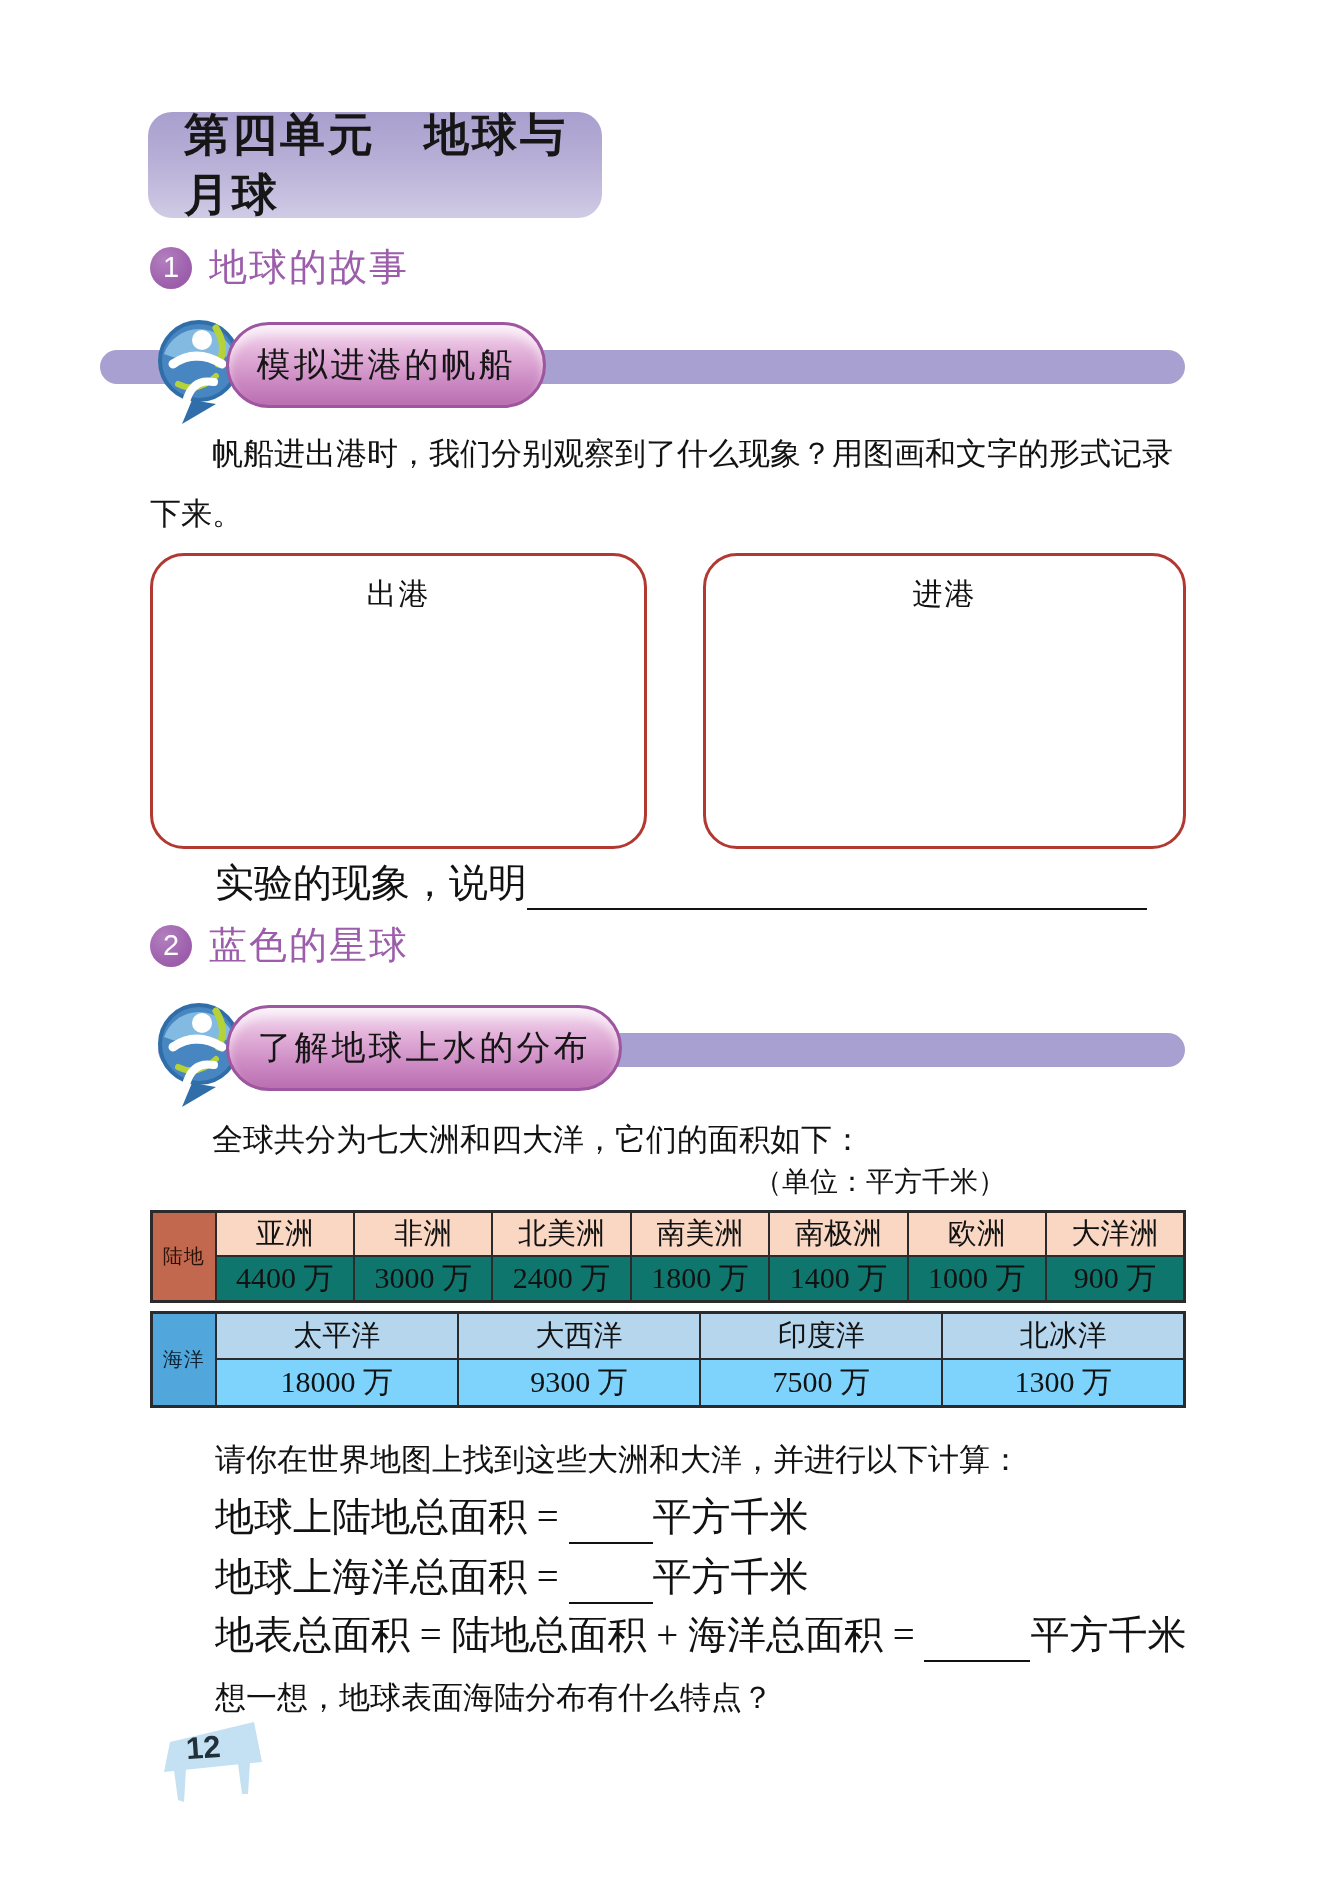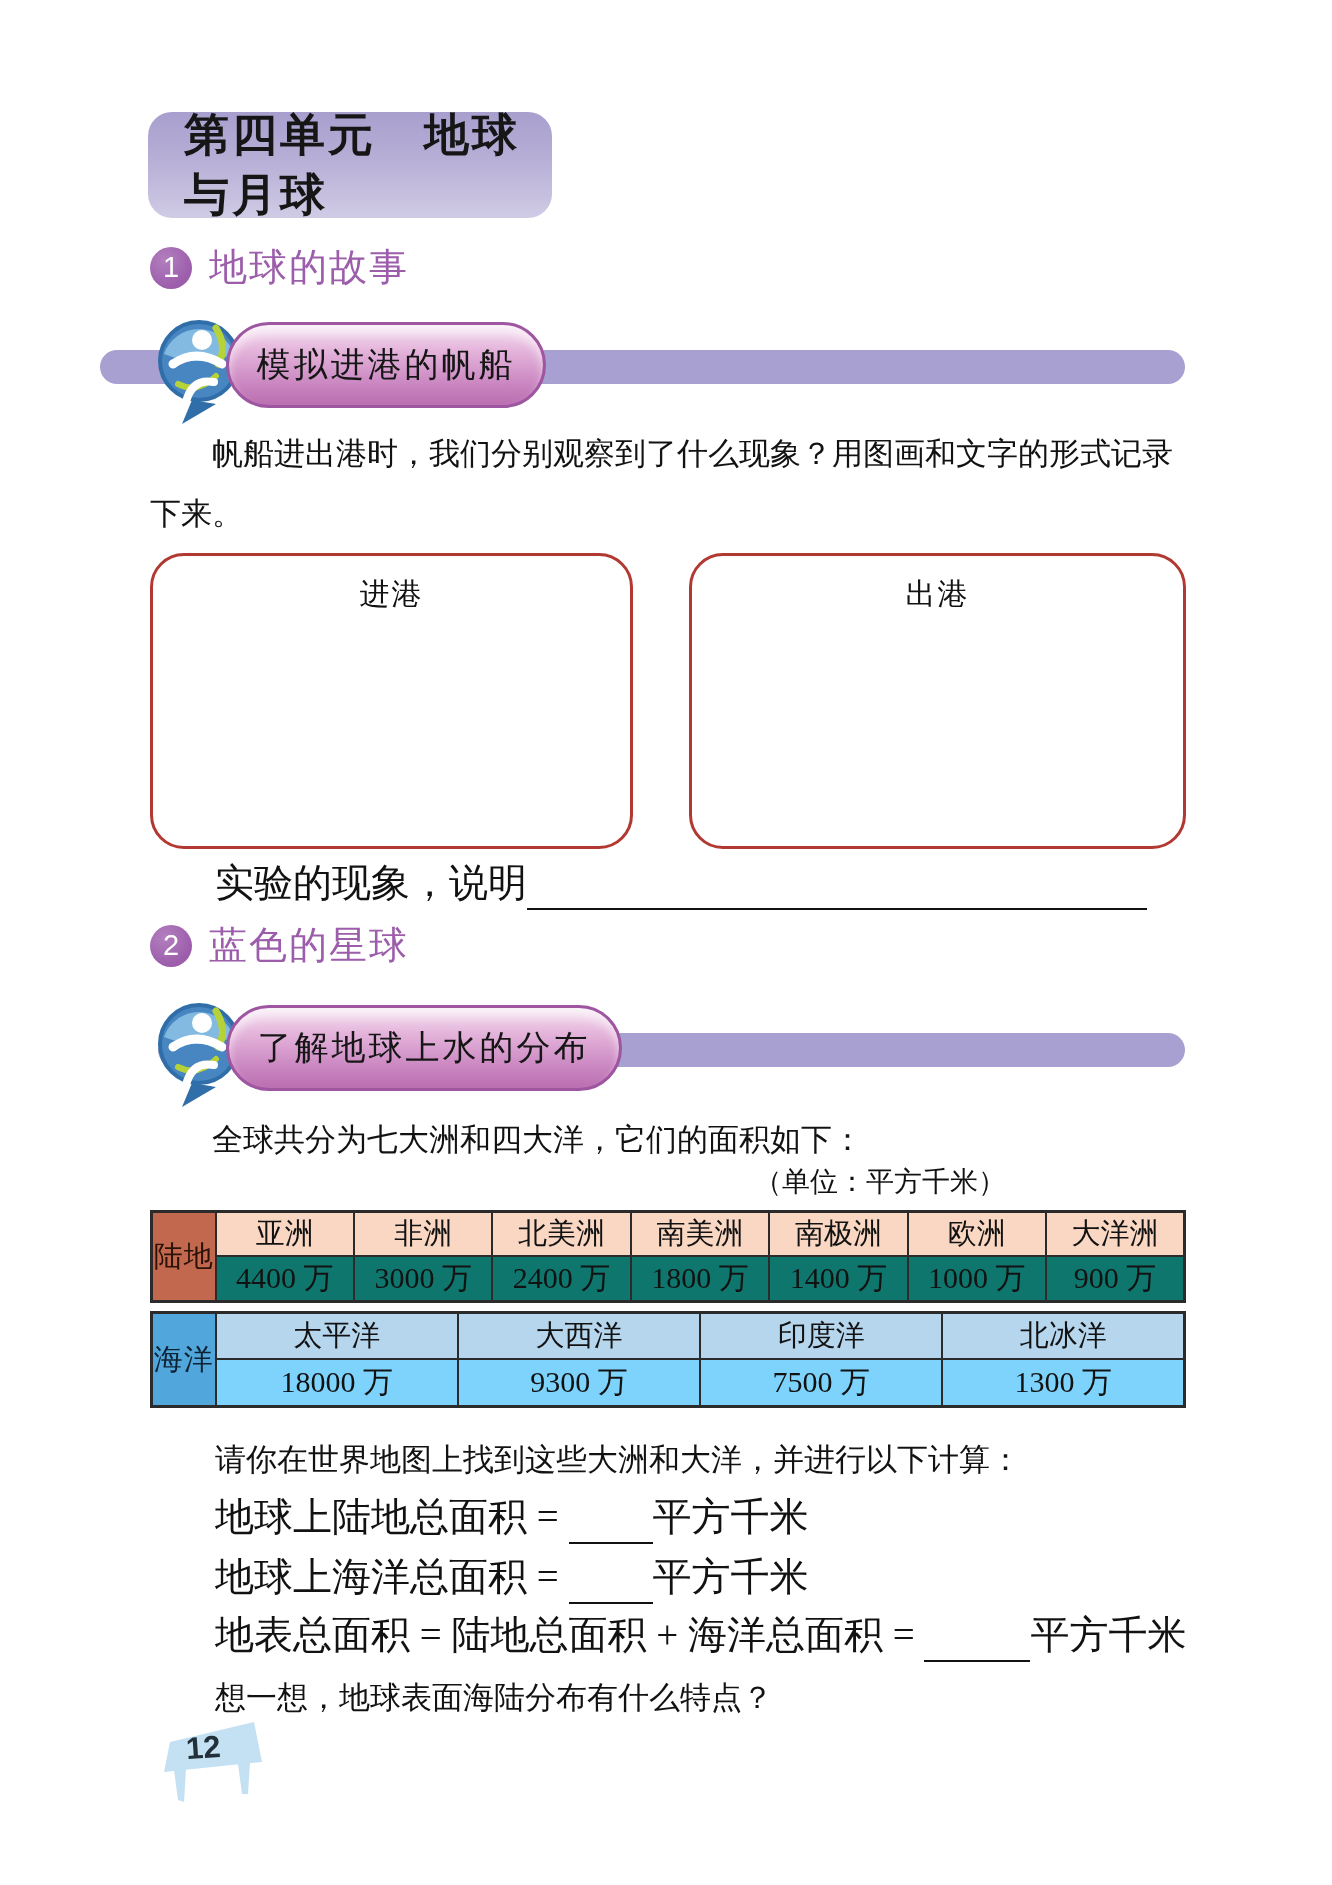--- a/index.html
+++ b/index.html
@@ -4,21 +4,21 @@
 <style>
   * { margin:0; padding:0; box-sizing:border-box; }
   html,body { background:#ffffff; }
   .page {
     position:relative; width:1332px; height:1885px; background:#ffffff;
     font-family:"Liberation Serif", serif; color:#121212; overflow:hidden;
   }
 
   
   .unit-banner {
-    position:absolute; left:148px; top:112px; width:404px; height:106px;
+    position:absolute; left:148px; top:112px; width:454px; height:106px;
     border-radius:24px;
     background:linear-gradient(180deg,#a89fce 0%, #b7afd6 45%, #d0cbe5 100%);
     display:flex; align-items:center; padding-left:36px;
   }
   .unit-banner span { font-size:45px; font-weight:bold; letter-spacing:3px; color:#161616; }
 
   
   .section-row { position:absolute; left:150px; display:flex; align-items:center; gap:17px; }
   #sec1 { top:242px; } #sec2 { top:920px; }
   .sec-num {
@@ -67,21 +67,21 @@
   .grow { flex:1; }
   .blank-sm { width:84px; } .blank-md { width:106px; }
   #conclusion { left:215px; top:856px; width:932px; }
   #calc1 { left:215px; top:1490px; } #calc2 { left:215px; top:1550px; } #calc3 { left:215px; top:1608px; }
 
   
   .geo-table { position:absolute; left:150px; width:1036px; border-collapse:collapse; table-layout:fixed; }
   #land-table { top:1210px; } #ocean-table { top:1311px; }
   .geo-table td { border:2px solid #2b2b2b; text-align:center; vertical-align:middle; }
   .geo-table { border:3px solid #2b2b2b; }
-  .rl { width:64px; font-size:29px; letter-spacing:1px; }
+  .rl { width:64px; font-size:20px; letter-spacing:1px; }
   .rl-land { background:#c2684e; color:#2b1208; }
   .rl-ocean { background:#51a7db; color:#0d2233; }
   .lh { background:#f9d7c3; height:44px; font-size:29px; }
   .lv { background:#0f766e; height:46px; font-size:30px; }
   .oh { background:#b6d6ee; height:46px; font-size:29px; }
   .ov { background:#7dd3fc; height:48px; font-size:30px; }
 
   
   .page-tab { position:absolute; left:158px; top:1714px; width:110px; height:92px; }
   .page-tab .pagenum {
@@ -116,25 +116,25 @@
         <path d="M20 74 Q 40 84 58 66" stroke="#b5d239" stroke-width="6" fill="none" stroke-linecap="round"></path>
         <path d="M28 92 Q 34 68 56 72" stroke="#ffffff" stroke-width="8" fill="none" stroke-linecap="round"></path>
       </svg>
     </div>
     <div class="ab-capsule capsule-1">模拟进港的帆船</div>
   </div>
 
   <p class="para indent" id="intro1">帆船进出港时，我们分别观察到了什么现象？用图画和文字的形式记录下来。</p>
 
   <div class="boxes">
+    <div class="obox obox-2">
+      <div class="obox-label">出港</div>
+    </div>
     <div class="obox obox-1">
       <div class="obox-label">进港</div>
-    </div>
-    <div class="obox obox-2">
-      <div class="obox-label">出港</div>
     </div>
   </div>
 
   <div class="fill-line" id="conclusion">
     <span>实验的现象，说明</span>
     <span class="blank grow"></span>
   </div>
 
   <div class="section-row" id="sec2">
     <span class="sec-num">2</span>

